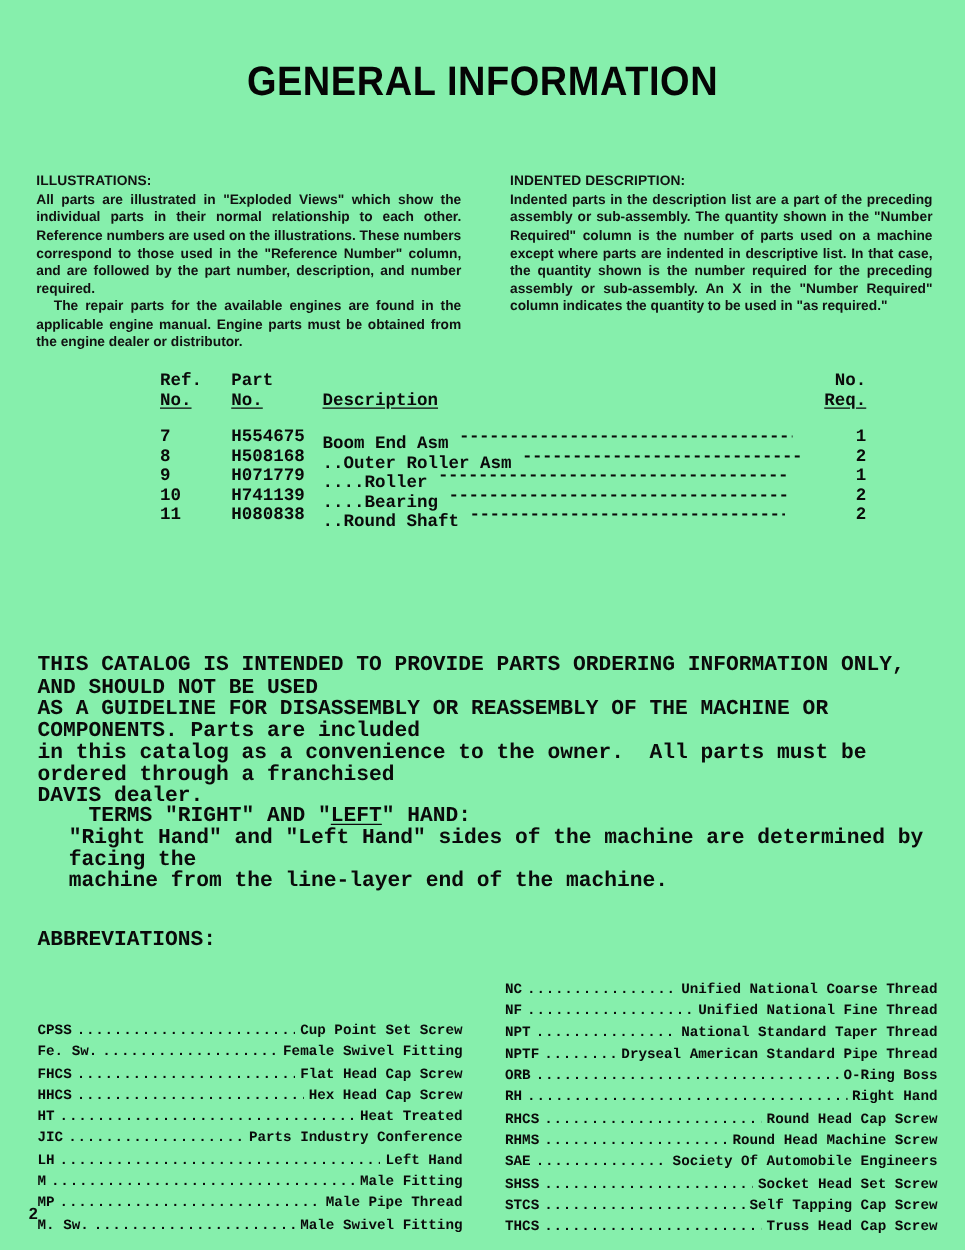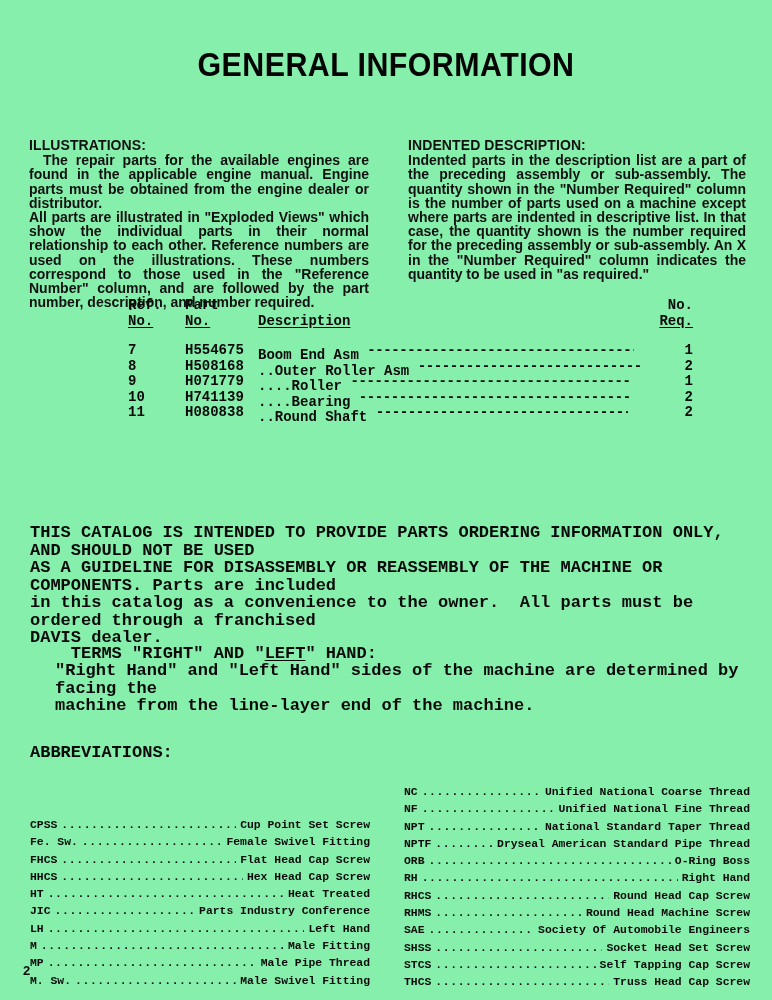--- a/index.html
+++ b/index.html
@@ -37,21 +37,21 @@
     transform: scaleX(0.92);
     transform-origin: center top;
     color: #050505;
   }
 
   
   .intro-col {
     position: absolute;
     top: 138px;
     font-family: "Liberation Sans", sans-serif;
-    font-size: 14px;
+    font-size: 11px;
     font-weight: bold;
     line-height: 14.2px;
     text-align: justify;
     color: #111111;
   }
   #intro-left  { left: 29px;  width: 340px; }
   #intro-right { left: 408px; width: 338px; }
 
   .intro-heading {
     display: block;
@@ -163,22 +163,22 @@
 </style>
 </head>
 <body>
 
 <div class="page">
 
   <div id="page-title">GENERAL INFORMATION</div>
 
   <div class="intro-col" id="intro-left">
     <span class="intro-heading">ILLUSTRATIONS:</span>
+    <p class="intro-para">All parts are illustrated in "Exploded Views" which show the individual parts in their normal relationship to each other. Reference numbers are used on the illustrations. These numbers correspond to those used in the "Reference Number" column, and are followed by the part number, description, and number required.</p>
     <p class="intro-para indent">The repair parts for the available engines are found in the applicable engine manual. Engine parts must be obtained from the engine dealer or distributor.</p>
-    <p class="intro-para">All parts are illustrated in "Exploded Views" which show the individual parts in their normal relationship to each other. Reference numbers are used on the illustrations. These numbers correspond to those used in the "Reference Number" column, and are followed by the part number, description, and number required.</p>
   </div>
 
   <div class="intro-col" id="intro-right">
     <span class="intro-heading">INDENTED DESCRIPTION:</span>
     <p class="intro-para">Indented parts in the description list are a part of the preceding assembly or sub-assembly. The quantity shown in the "Number Required" column is the number of parts used on a machine except where parts are indented in descriptive list. In that case, the quantity shown is the number required for the preceding assembly or sub-assembly. An X in the "Number Required" column indicates the quantity to be used in "as required."</p>
   </div>
 
   <div id="parts-table">
     <div class="pt-head-row">
       <span class="c-ref">Ref.</span>

